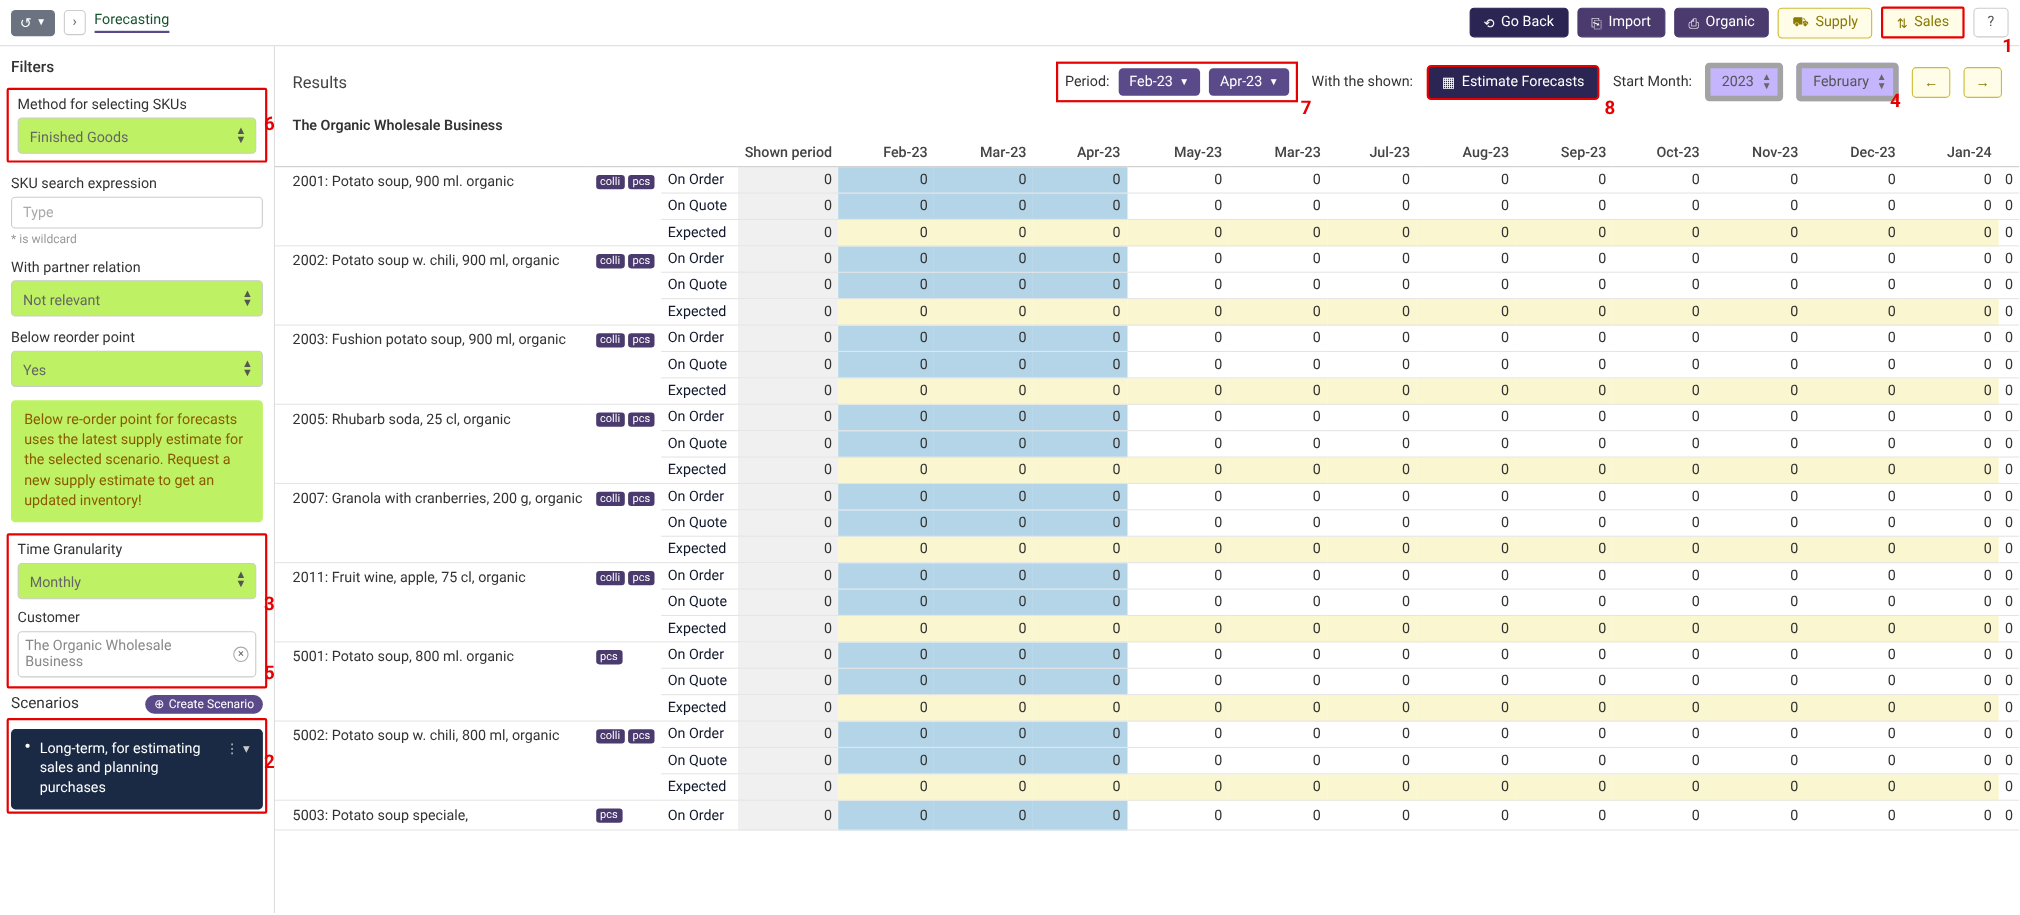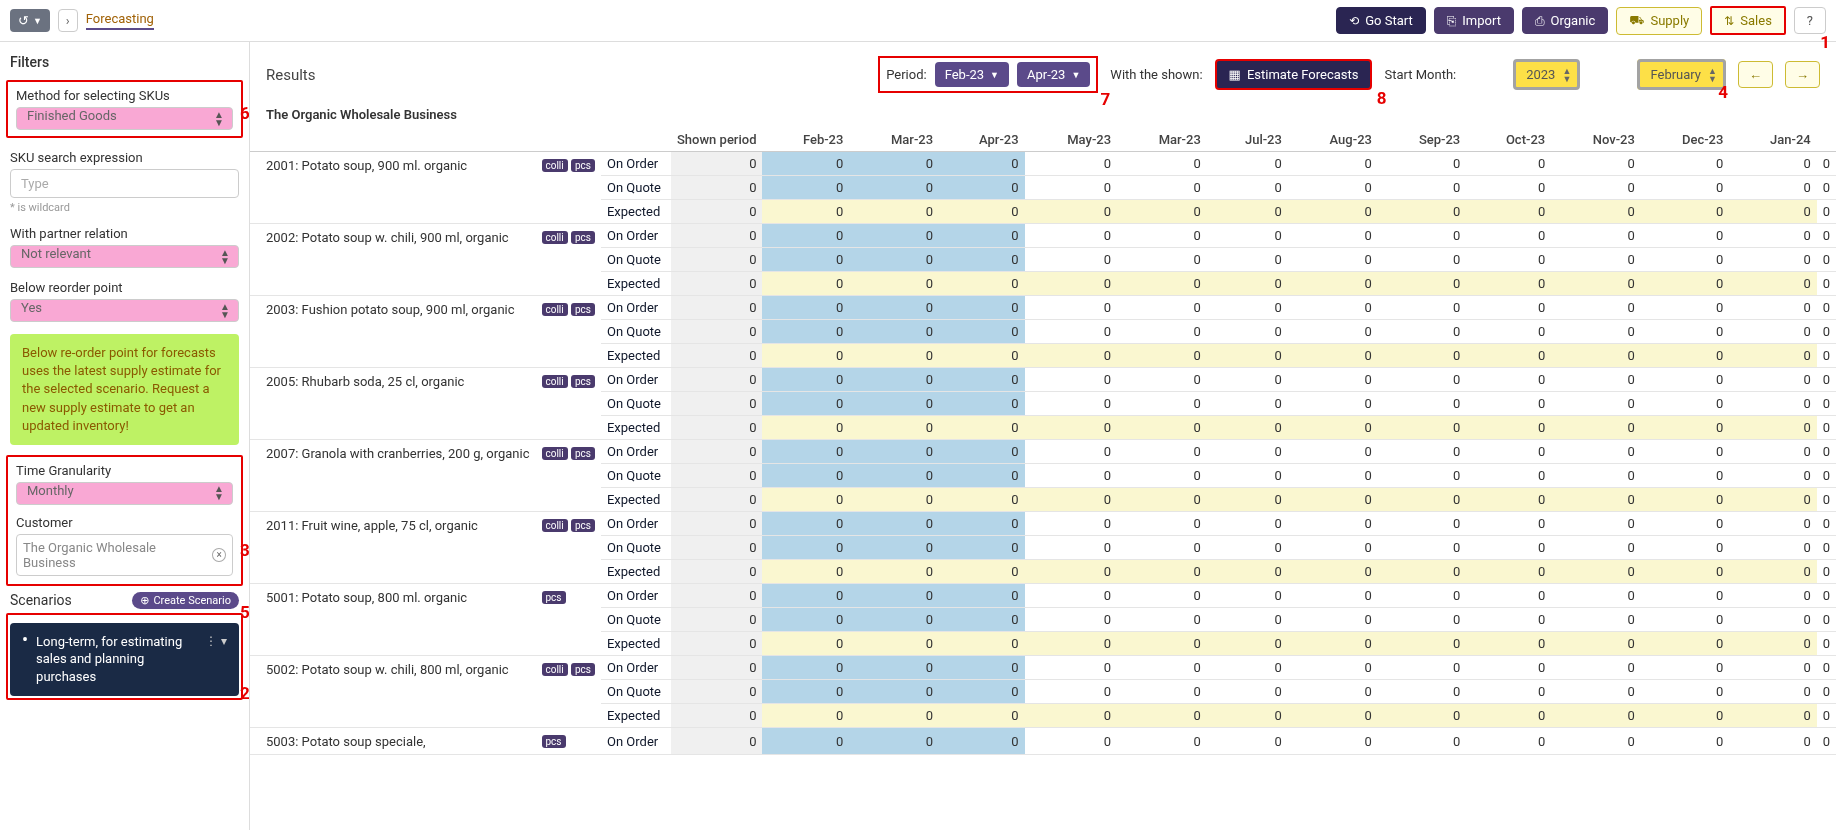--- a/index.html
+++ b/index.html
@@ -32,21 +32,21 @@
 }
 .history-btn .chev { font-size: 9px; }
 .history-arrow {
   border: 1px solid #ccc;
   border-radius: 4px;
   padding: 3px 7px;
   color: #666;
   cursor: pointer;
 }
 .crumb {
-  color: #a16207;
+  color: #14532d;
   padding-bottom: 2px;
   border-bottom: 2px solid #5b4a8a;
 }
 .spacer { flex: 1; }
 .btn {
   border-radius: 4px;
   padding: 5px 12px;
   display: inline-flex;
   align-items: center;
   gap: 6px;
@@ -92,22 +92,22 @@
 .fg label {
   display: block;
   font-size: 13px;
   color: #333;
   margin-bottom: 4px;
 }
 .select {
   position: relative;
   border: 1px solid #ccc;
   border-radius: 4px;
-  background: #f9a8d4;
-  padding: 0 28px 6px 10px;
+  background: #bef264;
+  padding: 10px 28px 6px 10px;
   color: #666;
   font-size: 13px;
 }
 .select .updown {
   position: absolute; right: 8px; top: 50%; transform: translateY(-50%);
   font-size: 10px; color: #555; line-height: 8px;
 }
 .input {
   width: 100%;
   border: 1px solid #ccc;
@@ -214,29 +214,28 @@
   background: #2a2552;
   color: #fff;
   border-radius: 4px;
   padding: 6px 12px;
   display: inline-flex;
   gap: 6px;
   cursor: pointer;
   border: 2px solid #e60000;
 }
 .small-select {
-  border: 3px solid #a3a3a3;
+  border: 5px solid #a3a3a3;
   border-radius: 4px;
   padding: 5px 22px 5px 10px;
   font-size: 13px;
   position: relative;
-  background: #fde047;
+  background: #c4b5fd;
   color: #555;
   cursor: pointer;
-  margin-left: 45px;
 }
 .small-select .updown {
   position: absolute; right: 6px; top: 50%; transform: translateY(-50%);
   font-size: 9px; line-height: 8px; color: #666;
 }
 .nav-btn {
   background: #fffde7;
   border: 1px solid #cdbb33;
   color: #8a7a00;
   border-radius: 4px;
@@ -296,21 +295,21 @@
     <span>↺</span>
     <span class="chev">▼</span>
   </div>
   <div class="history-arrow">
     <span>›</span>
   </div>
   <div class="crumb">Forecasting</div>
   <div class="spacer"></div>
   <div class="btn btn-dark">
     <span class="ico">⟲</span>
-    <span>Go Start</span>
+    <span>Go Back</span>
   </div>
   <div class="btn btn-purple">
     <span class="ico">⎘</span>
     <span>Import</span>
   </div>
   <div class="btn btn-purple">
     <span class="ico">⎙</span>
     <span>Organic</span>
   </div>
   <div class="btn btn-yellow-outline">

